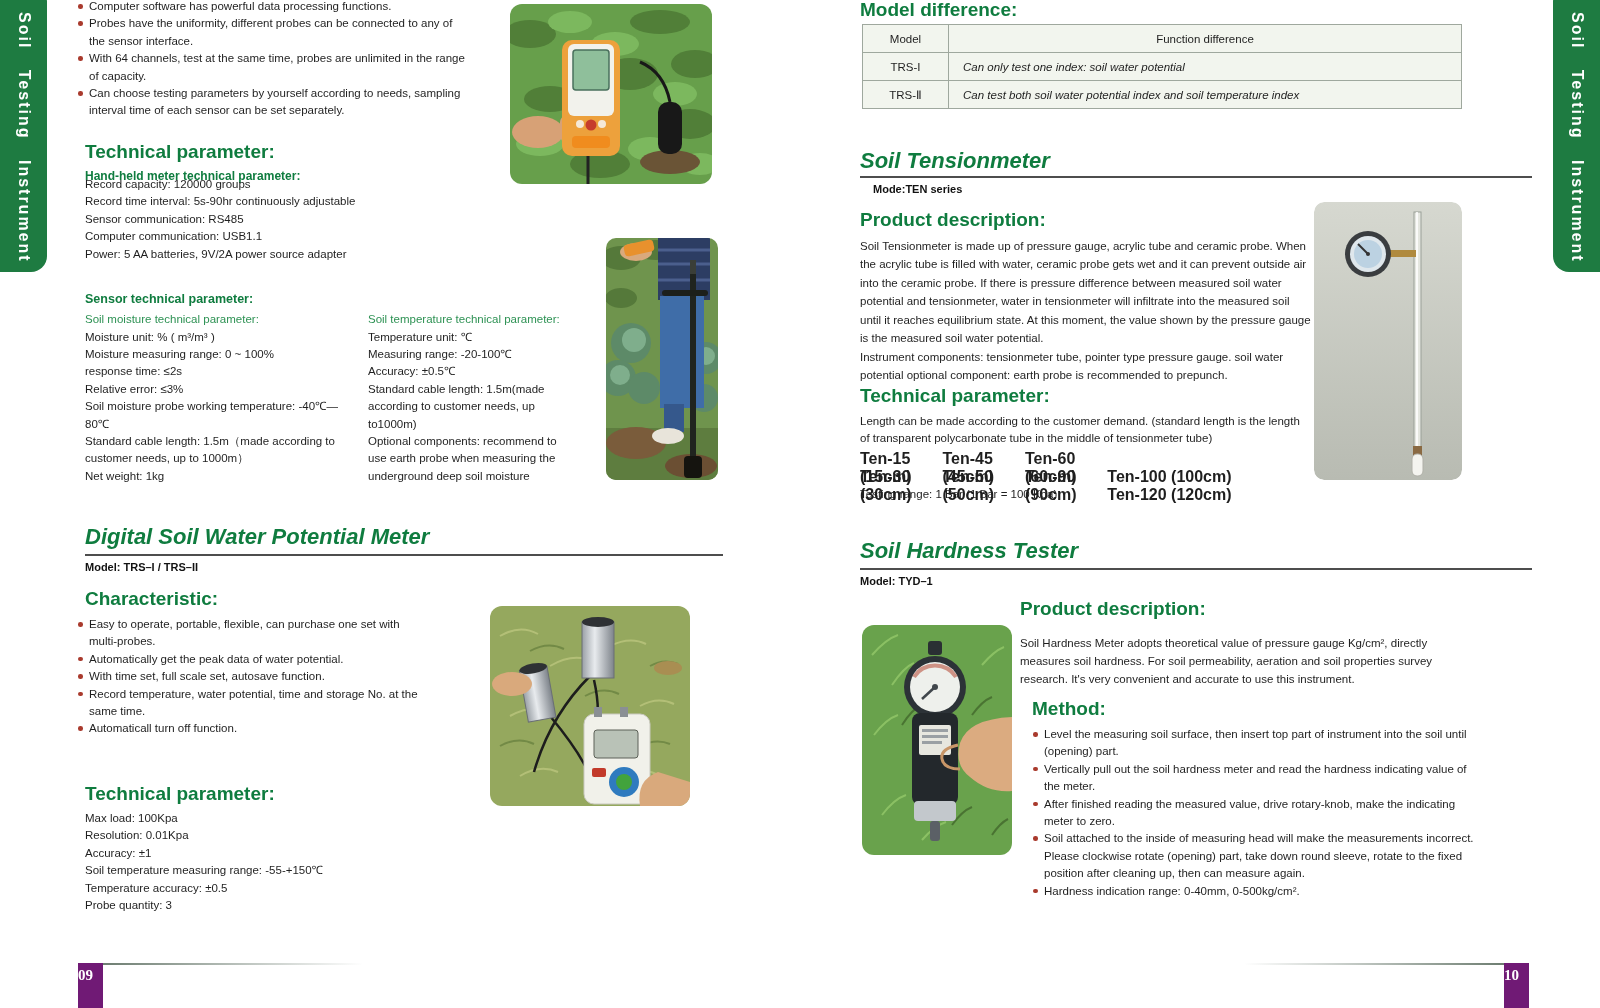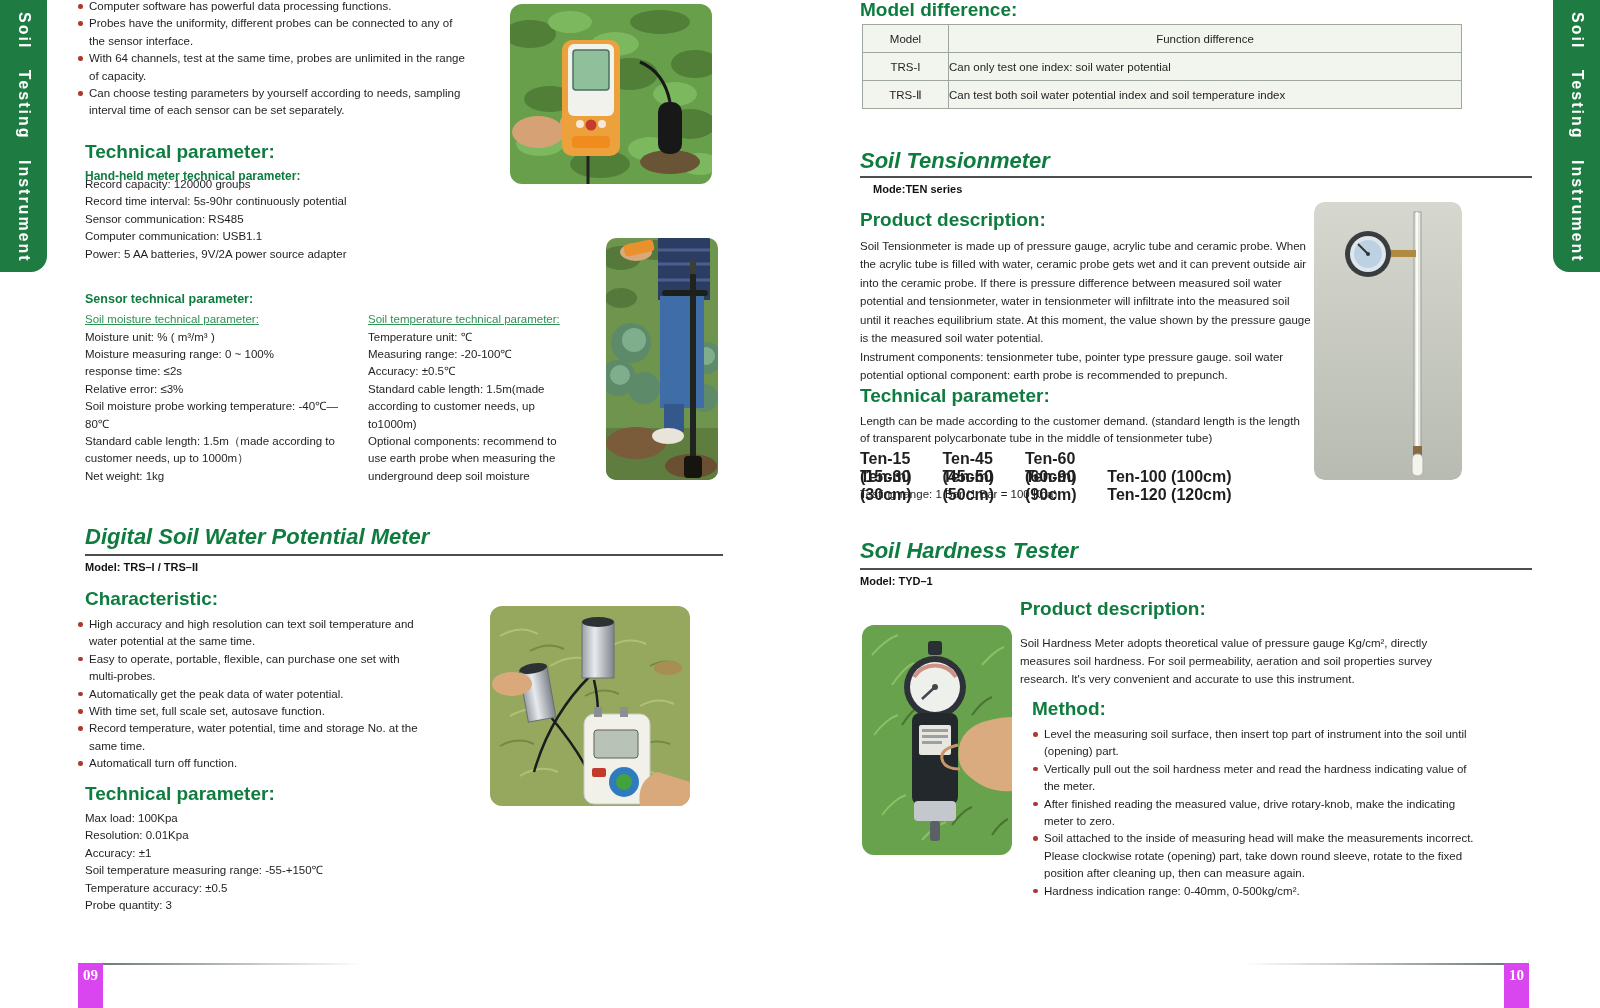--- a/index.html
+++ b/index.html
@@ -10,45 +10,45 @@
   .tab{position:absolute;top:-14px;width:47px;height:286px;background:#1e7b41;}
   .tab-left{left:0;border-radius:0 16px 16px 0;}
   .tab-right{right:0;border-radius:16px 0 0 16px;}
   .tab-text{position:absolute;top:26px;left:50%;transform:translateX(-50%);
             writing-mode:vertical-rl;white-space:nowrap;color:#fff;font-weight:bold;
             font-size:16px;letter-spacing:2px;word-spacing:14px;}
   
   .sec{margin:0;font-size:19px;font-weight:bold;color:#0f7c3f;line-height:22px;}
   .bighead{margin:0;font-size:22px;font-weight:bold;font-style:italic;color:#0f7c3f;line-height:26px;}
   .subhead{font-size:12px;font-weight:bold;color:#0f7c3f;line-height:16px;}
-  .greenlabel{font-size:11.5px;color:#2e9254;line-height:17.5px;text-decoration:underline;}
+  .greenlabel{font-size:11.5px;color:#2e9254;line-height:17.5px;}
   .modelline{font-size:11px;font-weight:bold;color:#121212;line-height:14px;}
   .rule{position:absolute;height:1.5px;background:#4d4d4d;}
   
   .body11{font-size:11.5px;line-height:17.4px;}
   .specline{font-size:11.5px;line-height:17.4px;}
   
   .bullets{list-style:none;margin:0;padding:0;font-size:11.5px;line-height:17.4px;}
   .bullets li{position:relative;padding-left:12px;}
   .bullets li::before{content:"";position:absolute;left:1px;top:6px;width:4.5px;height:4.5px;
                       border-radius:50%;background:#a93a2d;}
   
   table.modeltable{border-collapse:collapse;font-size:11.5px;color:#1f1f1f;}
   table.modeltable td{border:1px solid #9fa89e;background:#f2f5ee;height:27px;padding:0;}
   table.modeltable td.c{ text-align:center;}
-  table.modeltable td.l{ }
+  table.modeltable td.l{ padding-left:14px;font-style:italic;}
   
   .photo{position:absolute;border-radius:12px;overflow:hidden;}
   .photo svg{display:block;}
   
   .sizecell{display:inline-block;width:78px;font-size:16px;font-weight:bold;}
   .sizecell.last{width:auto;}
   
-  .pagenum{position:absolute;top:963px;width:25px;height:45px;background:#d946ef;color:#fff;
-           font-family:"Liberation Serif",serif;font-weight:bold;font-size:15px;text-align:center;
+  .pagenum{position:absolute;top:963px;width:25px;height:45px;background:#701a75;color:#fff;
+           font-family:"Liberation Serif",serif;font-weight:bold;font-size:15px;text-align:left;
            line-height:24px;}
   .numline{position:absolute;top:963px;height:1.5px;}
   .numline-left{background:linear-gradient(to right,#6d7d71,rgba(255,255,255,0));}
   .numline-right{background:linear-gradient(to left,#6d7d71,rgba(255,255,255,0));}
 </style>
 </head>
 <body>
 
 <div class="spread">
 
@@ -99,21 +99,21 @@
       <circle cx="81" cy="121" r="5.5" fill="#c63c2c"></circle>
       <rect x="62" y="132" width="38" height="12" rx="4" fill="#f08c1e"></rect>
       <path d="M78 152 v28" stroke="#222" stroke-width="3"></path>
     </svg>
   </div>
 
   <h2 class="sec abs" style="left:85px;top:141px;">Technical parameter:</h2>
   <div class="subhead abs" style="left:85px;top:168px;">Hand-held meter technical parameter:</div>
   <div class="abs" style="left:85px;top:176px;width:420px;">
     <div class="specline">Record capacity: 120000 groups</div>
-    <div class="specline">Record time interval: 5s-90hr continuously potential</div>
+    <div class="specline">Record time interval: 5s-90hr continuously adjustable</div>
     <div class="specline">Sensor communication: RS485</div>
     <div class="specline">Computer communication: USB1.1</div>
     <div class="specline">Power: 5 AA batteries, 9V/2A power source adapter</div>
   </div>
 
   <div class="subhead abs" style="left:85px;top:291px;font-size:12.5px;">Sensor technical parameter:</div>
 
   <div class="abs" style="left:85px;top:311px;width:254px;">
     <div class="greenlabel">Soil moisture technical parameter:</div>
     <div class="specline">Moisture unit:  % ( m³/m³ )</div>
@@ -174,21 +174,20 @@
       <rect x="18" y="4" width="30" height="12" rx="4" fill="#e8912d" transform="rotate(-12 33 10)"></rect>
     </svg>
   </div>
 
   <h1 class="bighead abs" style="left:85px;top:524px;">Digital Soil Water Potential Meter</h1>
   <div class="rule" style="left:85px;top:554px;width:638px;"></div>
   <div class="modelline abs" style="left:85px;top:560px;">Model: TRS–I / TRS–II</div>
 
   <h2 class="sec abs" style="left:85px;top:588px;">Characteristic:</h2>
   <ul class="bullets abs" style="left:77px;top:616px;width:352px;">
-    <li>High accuracy and high resolution can text soil temperature and water potential at the same time.</li>
     <li>Easy to operate, portable, flexible, can purchase one set with multi-probes.</li>
     <li>Automatically get the peak data of water potential.</li>
     <li>With time set, full scale set, autosave function.</li>
     <li>Record temperature, water potential, time and storage No. at the same time.</li>
     <li>Automaticall turn off function.</li>
   </ul>
 
   <h2 class="sec abs" style="left:85px;top:783px;">Technical parameter:</h2>
   <div class="abs" style="left:85px;top:810px;width:420px;">
     <div class="specline">Max load:  100Kpa</div>

